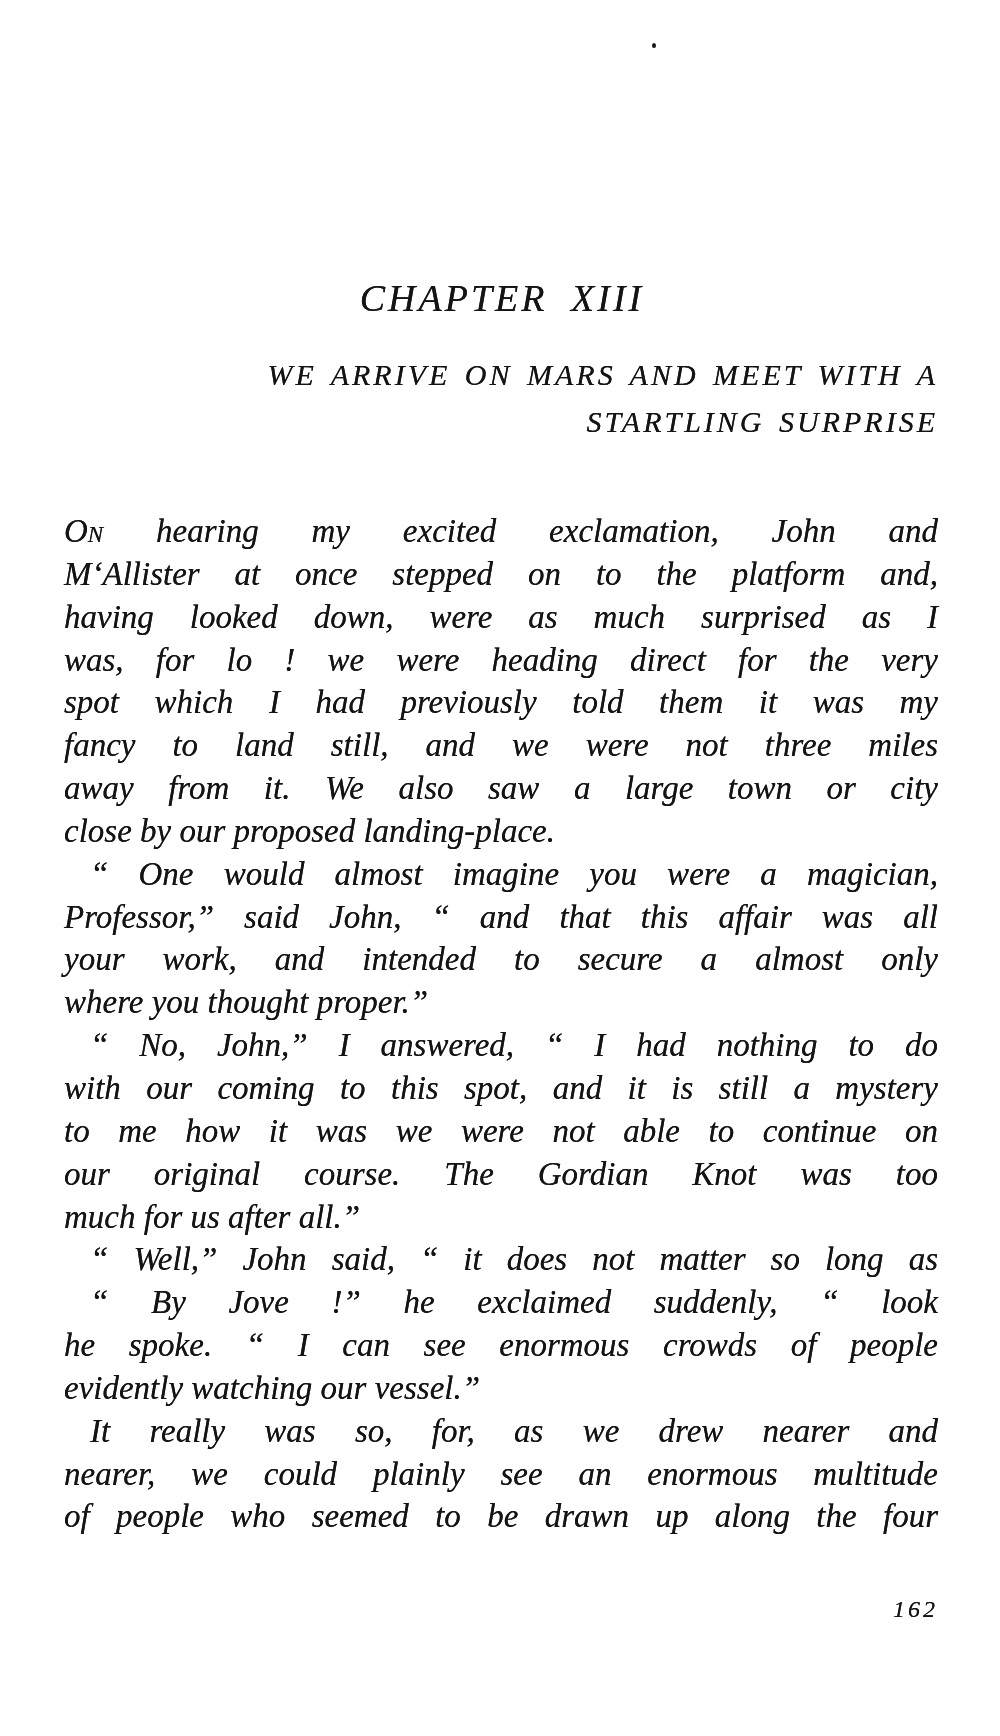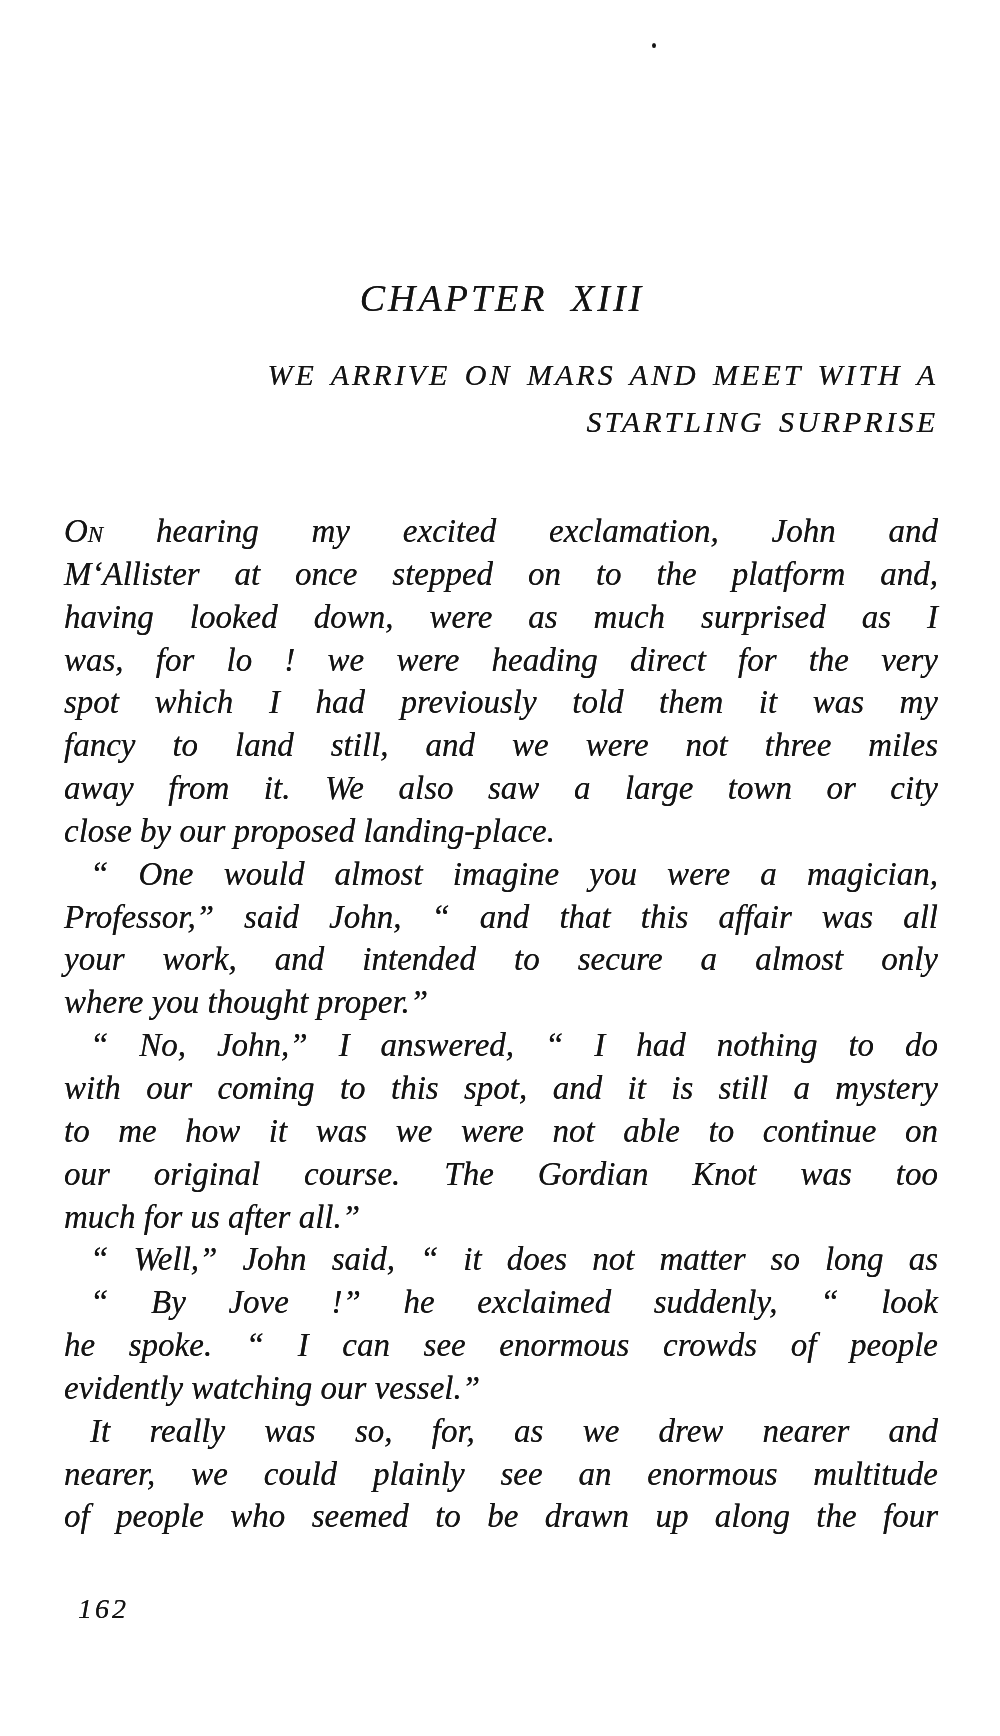--- a/index.html
+++ b/index.html
@@ -38,23 +38,23 @@
   }
   .bline {
     height:42.85px; line-height:42.85px;
     text-align:justify;
     text-align-last:justify;
   }
   .bline.last { text-align-last:left; }
   .bline.indent { text-indent:26px; }
   .sc { font-variant-caps: small-caps; }
   .pagenum {
-    position:absolute; top:1592px; left:78px; width:872px;
-    text-align:left;
-    font-size:28px; line-height:34px; letter-spacing:3px;
+    position:absolute; top:1592px; left:66px; width:872px;
+    text-align:right;
+    font-size:24px; line-height:34px; letter-spacing:3px;
   }
 </style>
 </head>
 <body>
 
 <div class="page">
 
   <div class="speck"></div>
 
   <div class="heading">CHAPTER XIII</div>

